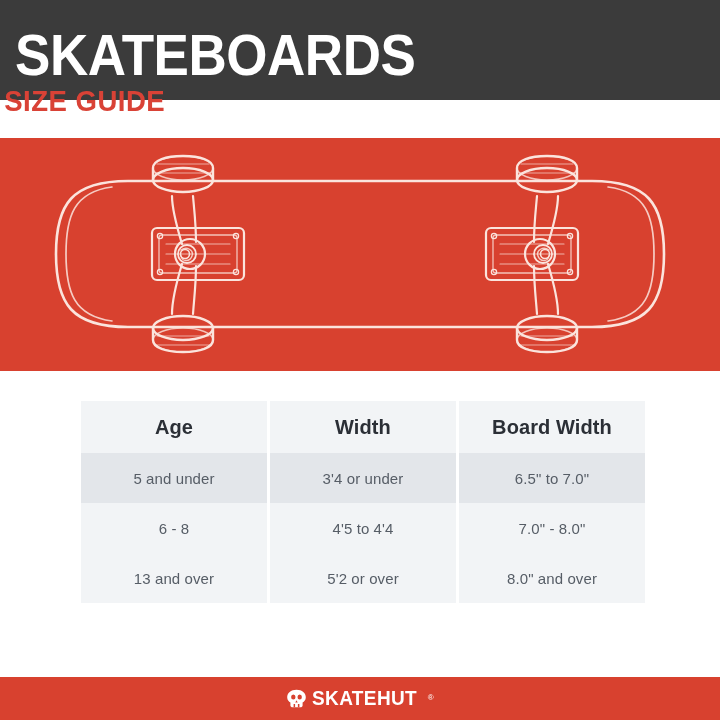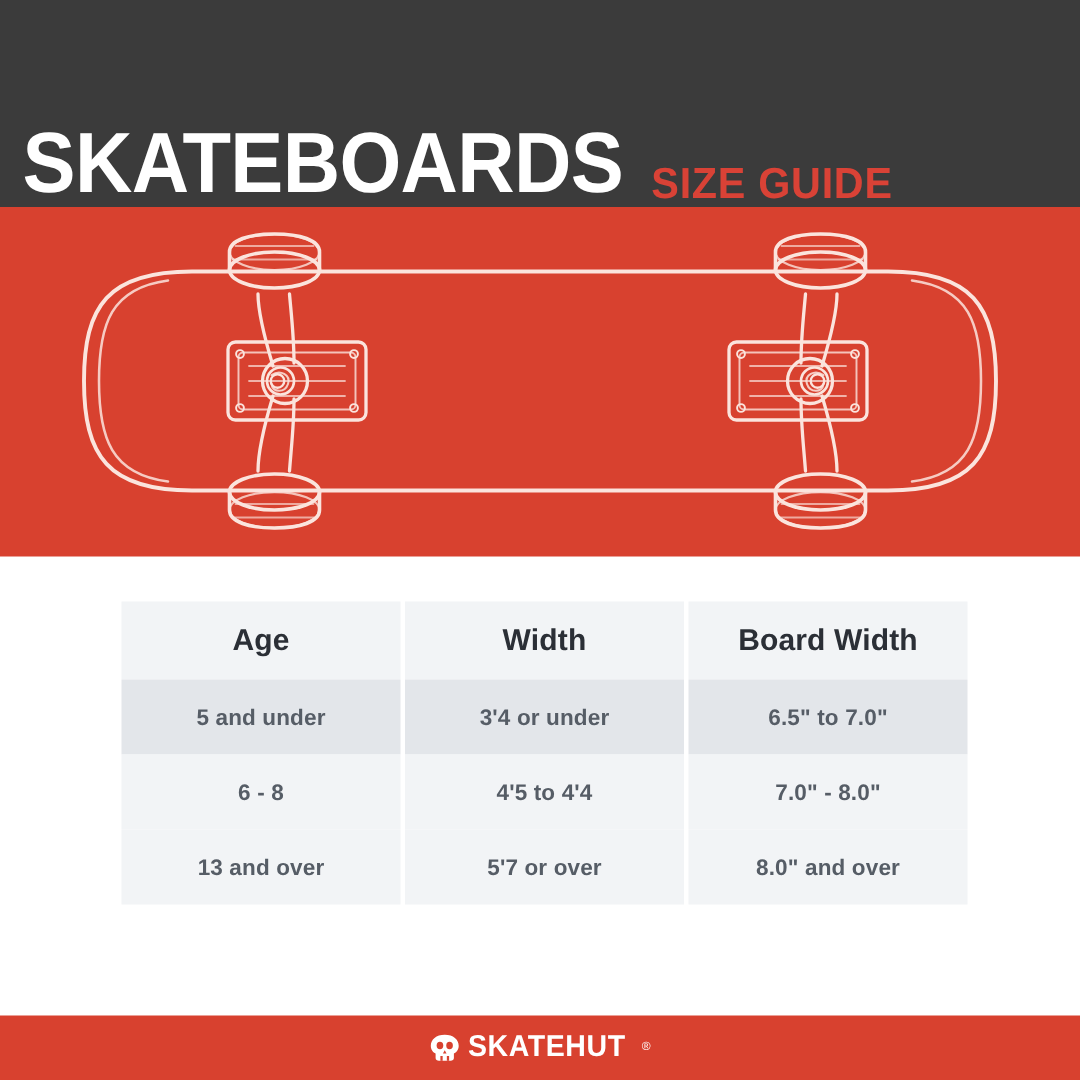--- a/index.html
+++ b/index.html
@@ -17,25 +17,25 @@
     overflow: hidden;
     background: #ffffff;
   }
 
   
   .header-band {
     position: absolute;
     left: 0;
     top: 0;
     width: 720px;
-    height: 138px;
+    height: 100px;
     background: #3b3b3b;
     display: flex;
-    flex-direction: row;
-    align-items: flex-end;
+    flex-direction: column;
+    align-items: flex-start;
     justify-content: flex-start;
   }
   .title-main {
     margin-top: 26px;
     color: #ffffff;
     font-family: "Liberation Sans", sans-serif;
     font-weight: bold;
     font-size: 57px;
     line-height: 58px;
     letter-spacing: -0.5px;
@@ -102,21 +102,21 @@
     color: #2b2f36;
     font-family: "Liberation Sans", sans-serif;
     font-weight: bold;
     font-size: 20px;
     letter-spacing: 0.1px;
   }
   .size-table td {
     height: 50px;
     color: #565d66;
     font-family: "Liberation Sans", sans-serif;
-    font-weight: bold;
+    font-weight: normal;
     font-size: 15px;
     letter-spacing: 0.1px;
   }
   tr.row-shade td { background: #e3e6ea; }
   tr.row-plain td { background: #f2f4f6; margin-top: 12px; }
 
   
   .footer-band {
     position: absolute;
     left: 0;
@@ -265,21 +265,21 @@
           <td>3'4 or under</td>
           <td>6.5" to 7.0"</td>
         </tr>
         <tr class="row-plain">
           <td>6 - 8</td>
           <td>4'5 to 4'4</td>
           <td>7.0" - 8.0"</td>
         </tr>
         <tr class="row-plain">
           <td>13 and over</td>
-          <td>5'7 or over</td>
+          <td>5'2 or over</td>
           <td>8.0" and over</td>
         </tr>
       </tbody>
     </table>
   </div>
 
   <div class="footer-band">
     <div class="brand">
       <svg class="brand-mark" viewBox="0 0 21 19">
         <path d="M10.5 0.8 C 16.2 0.8 19.8 4.0 19.8 8.2 C 19.8 11.0 18.2 12.6 16.6 13.4

